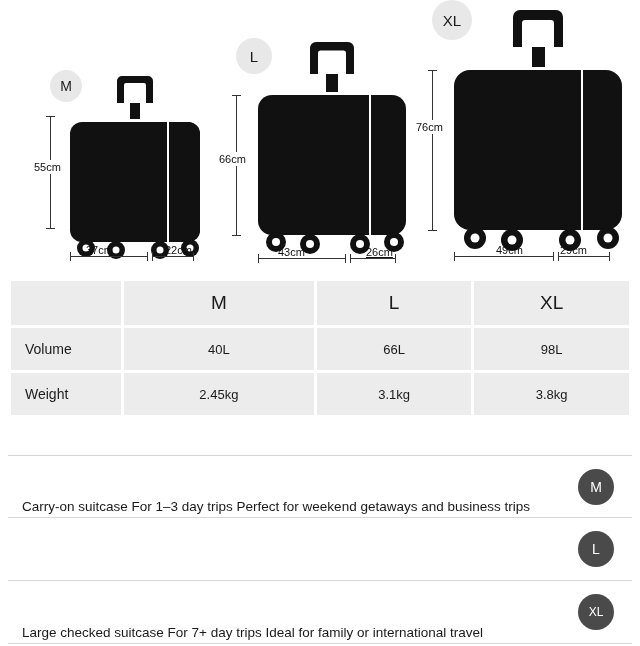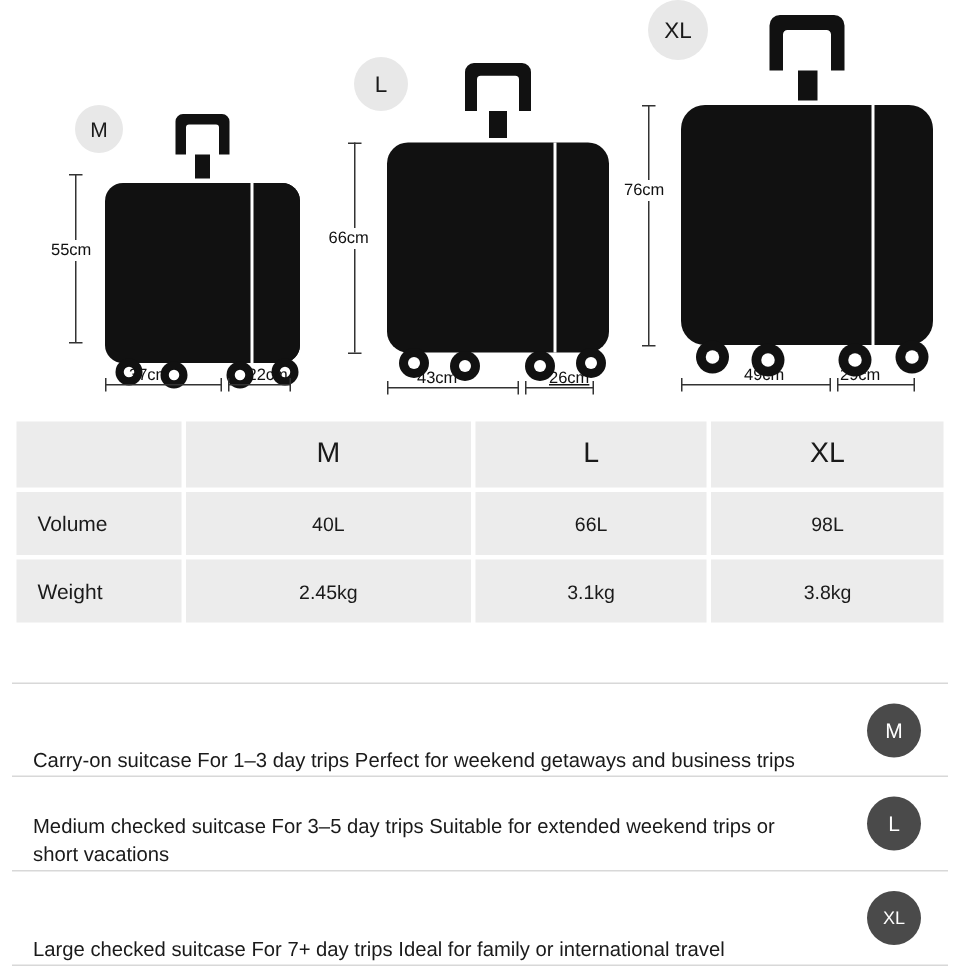--- a/index.html
+++ b/index.html
@@ -271,21 +271,20 @@
   <div class="desc-list">
 
     <div class="desc-row">
       <div class="desc-text">Carry-on suitcase For 1–3 day trips Perfect for weekend getaways and business trips</div>
       <div class="desc-badge">
         <span>M</span>
       </div>
     </div>
 
     <div class="desc-row">
-      <div class="desc-text">Medium checked suitcase For 3–5 day trips Suitable for extended weekend trips or short vacations</div>
       <div class="desc-badge">
         <span>L</span>
       </div>
     </div>
 
     <div class="desc-row">
       <div class="desc-text">Large checked suitcase For 7+ day trips Ideal for family or international travel</div>
       <div class="desc-badge small">
         <span>XL</span>
       </div>

